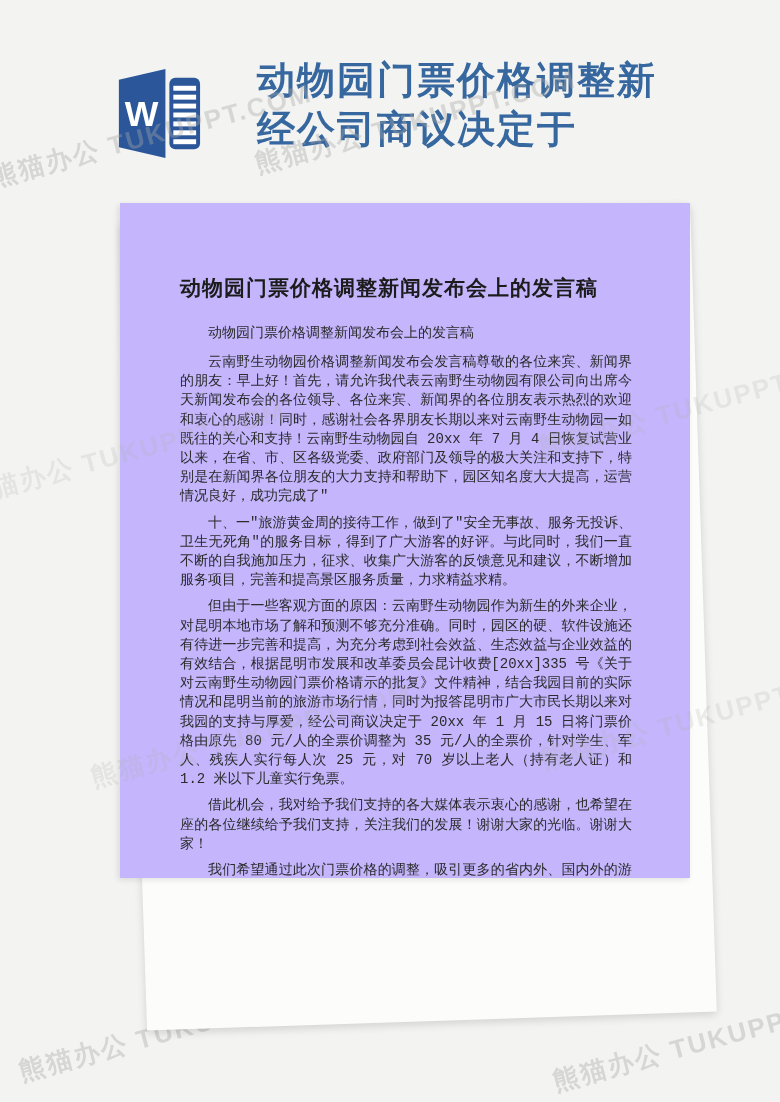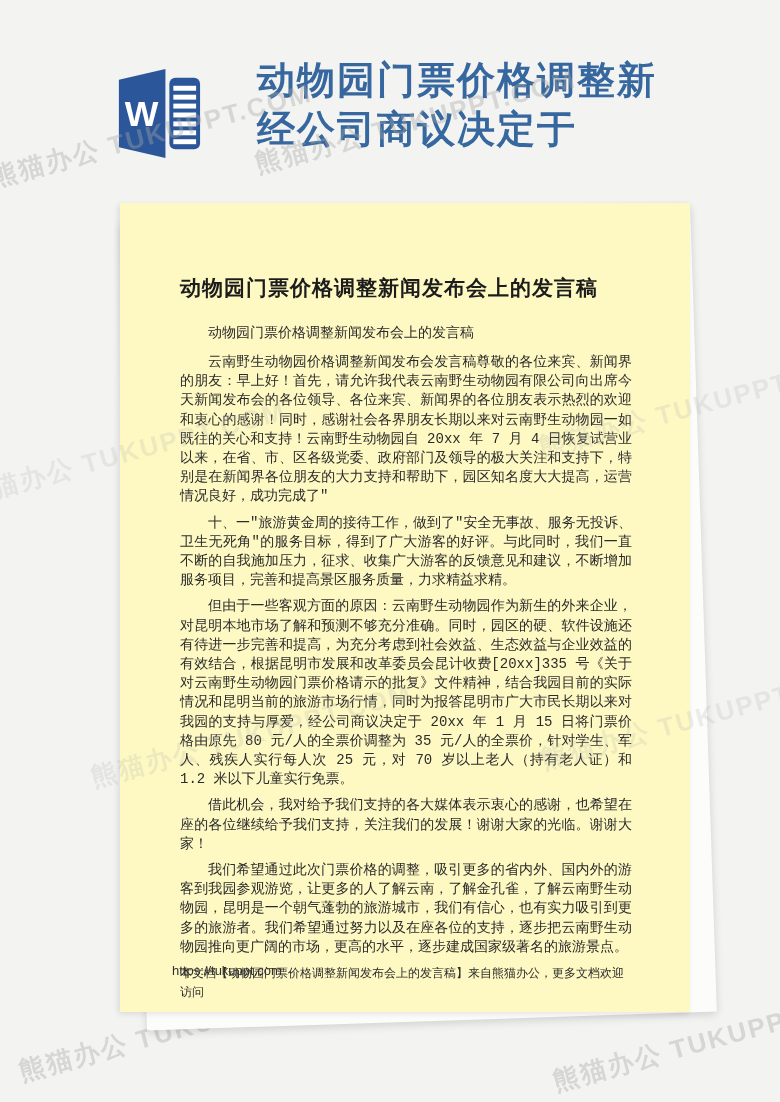--- a/index.html
+++ b/index.html
@@ -30,22 +30,22 @@
   .wm-front{z-index:3;color:rgba(178,178,175,0.22);}
 
   
   .page-back{
     position:absolute;left:120px;top:204px;width:570px;height:808px;
     background:#fcfcfb;z-index:2;
     transform-origin:100% 0;transform:rotate(-1.9deg);
     box-shadow:0 3px 9px rgba(0,0,0,0.14);
   }
   .page{
-    position:absolute;left:120px;top:203px;width:570px;height:809px;
-    background:#fef9c3;z-index:2;
+    position:absolute;left:120px;top:203px;width:570px;height:675px;
+    background:#c4b5fd;z-index:2;
     box-shadow:-2px 2px 6px rgba(0,0,0,0.10);
     box-sizing:border-box;
     padding:72px 58px 0 60px;
     overflow:hidden;
     font-family:"Liberation Serif","DejaVu Serif",serif;
     color:#2b2b2b;
   }
 
   
   .doc-heading{

